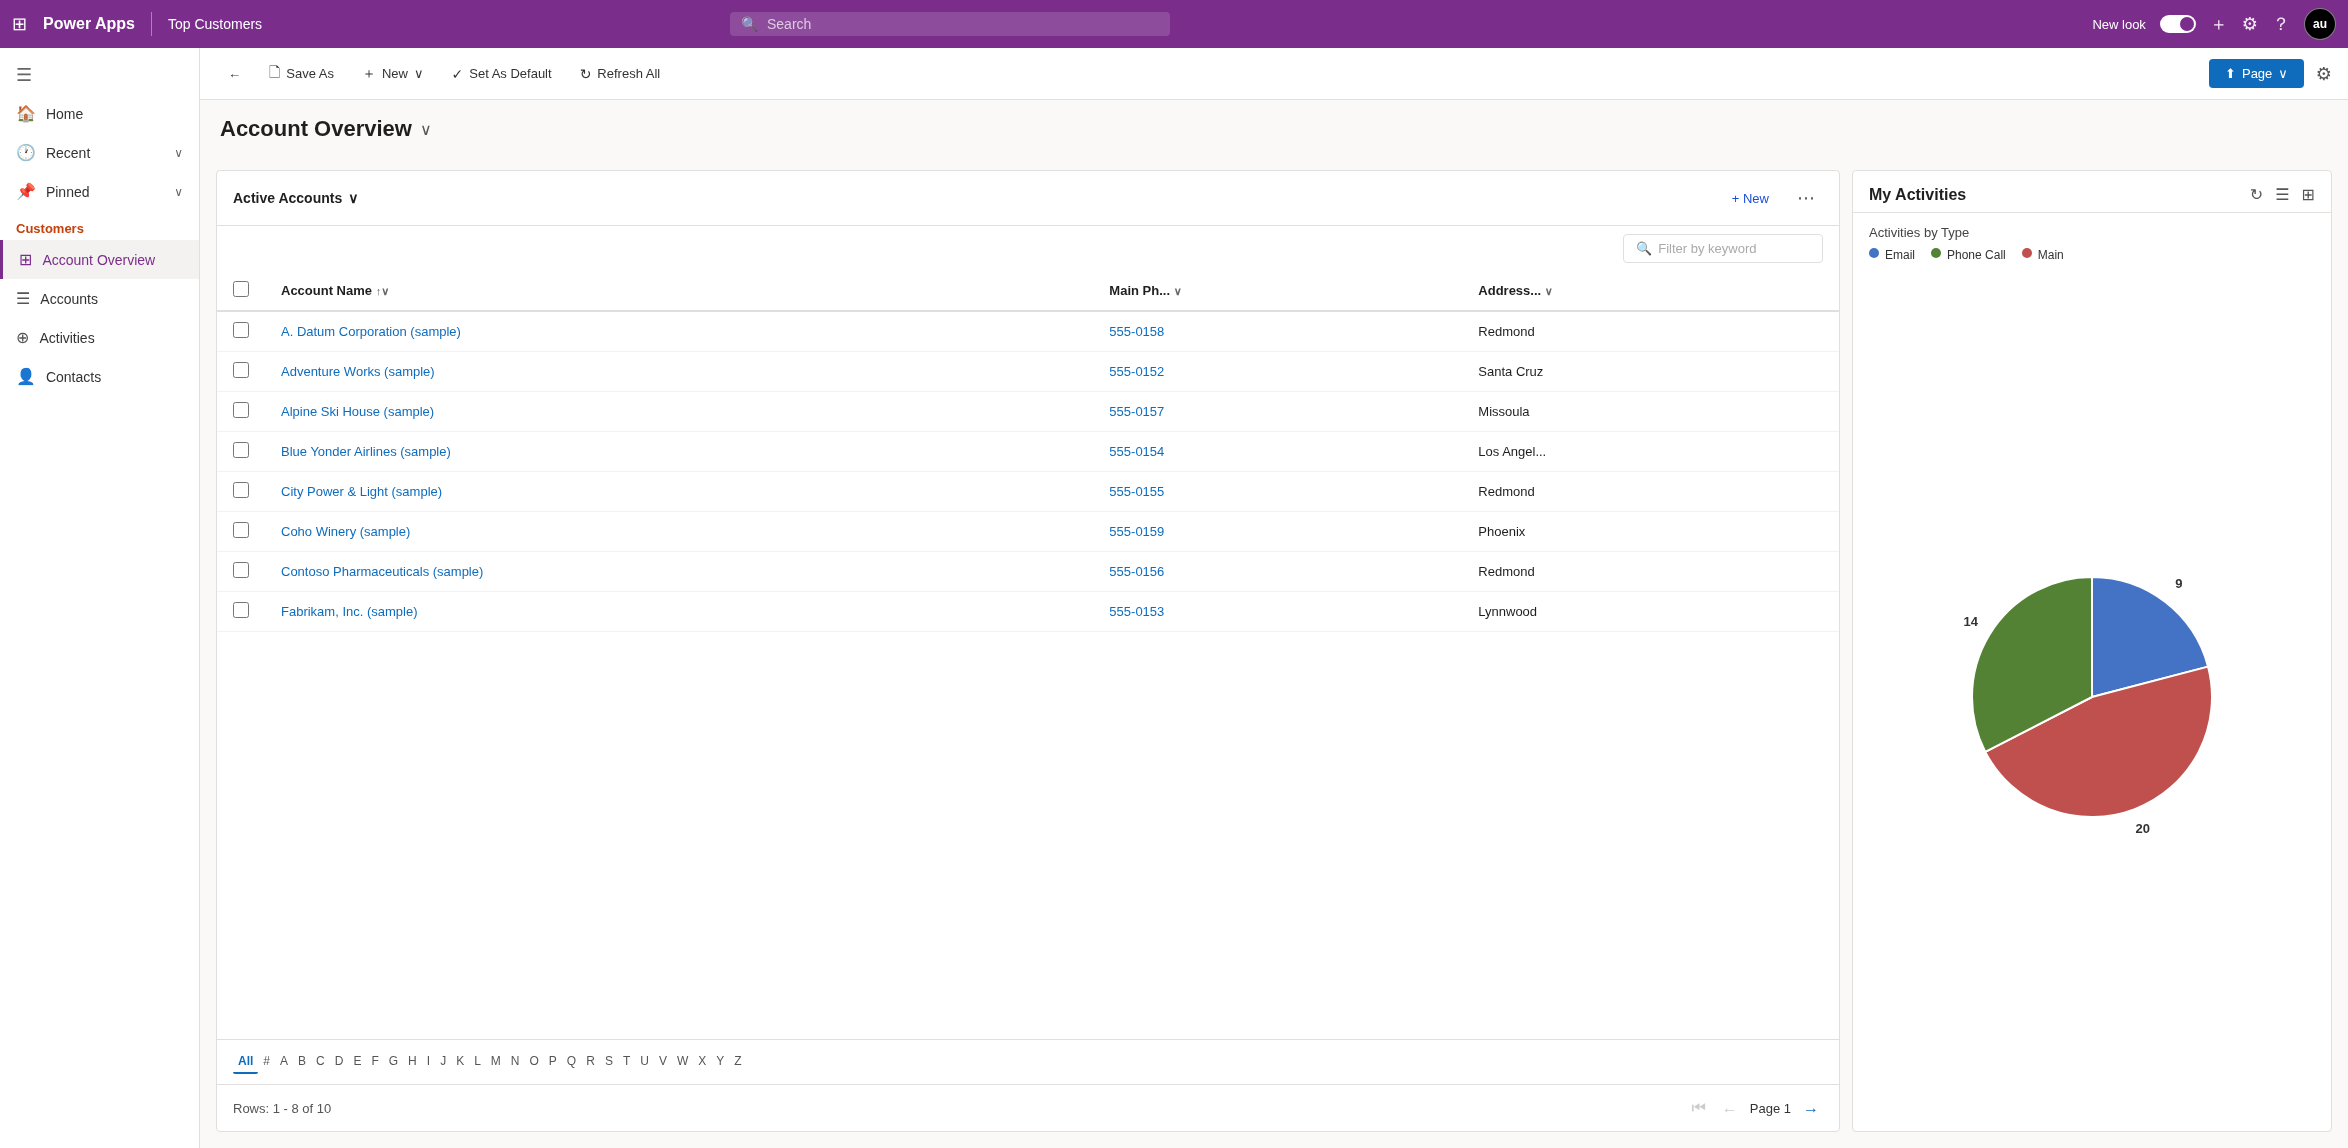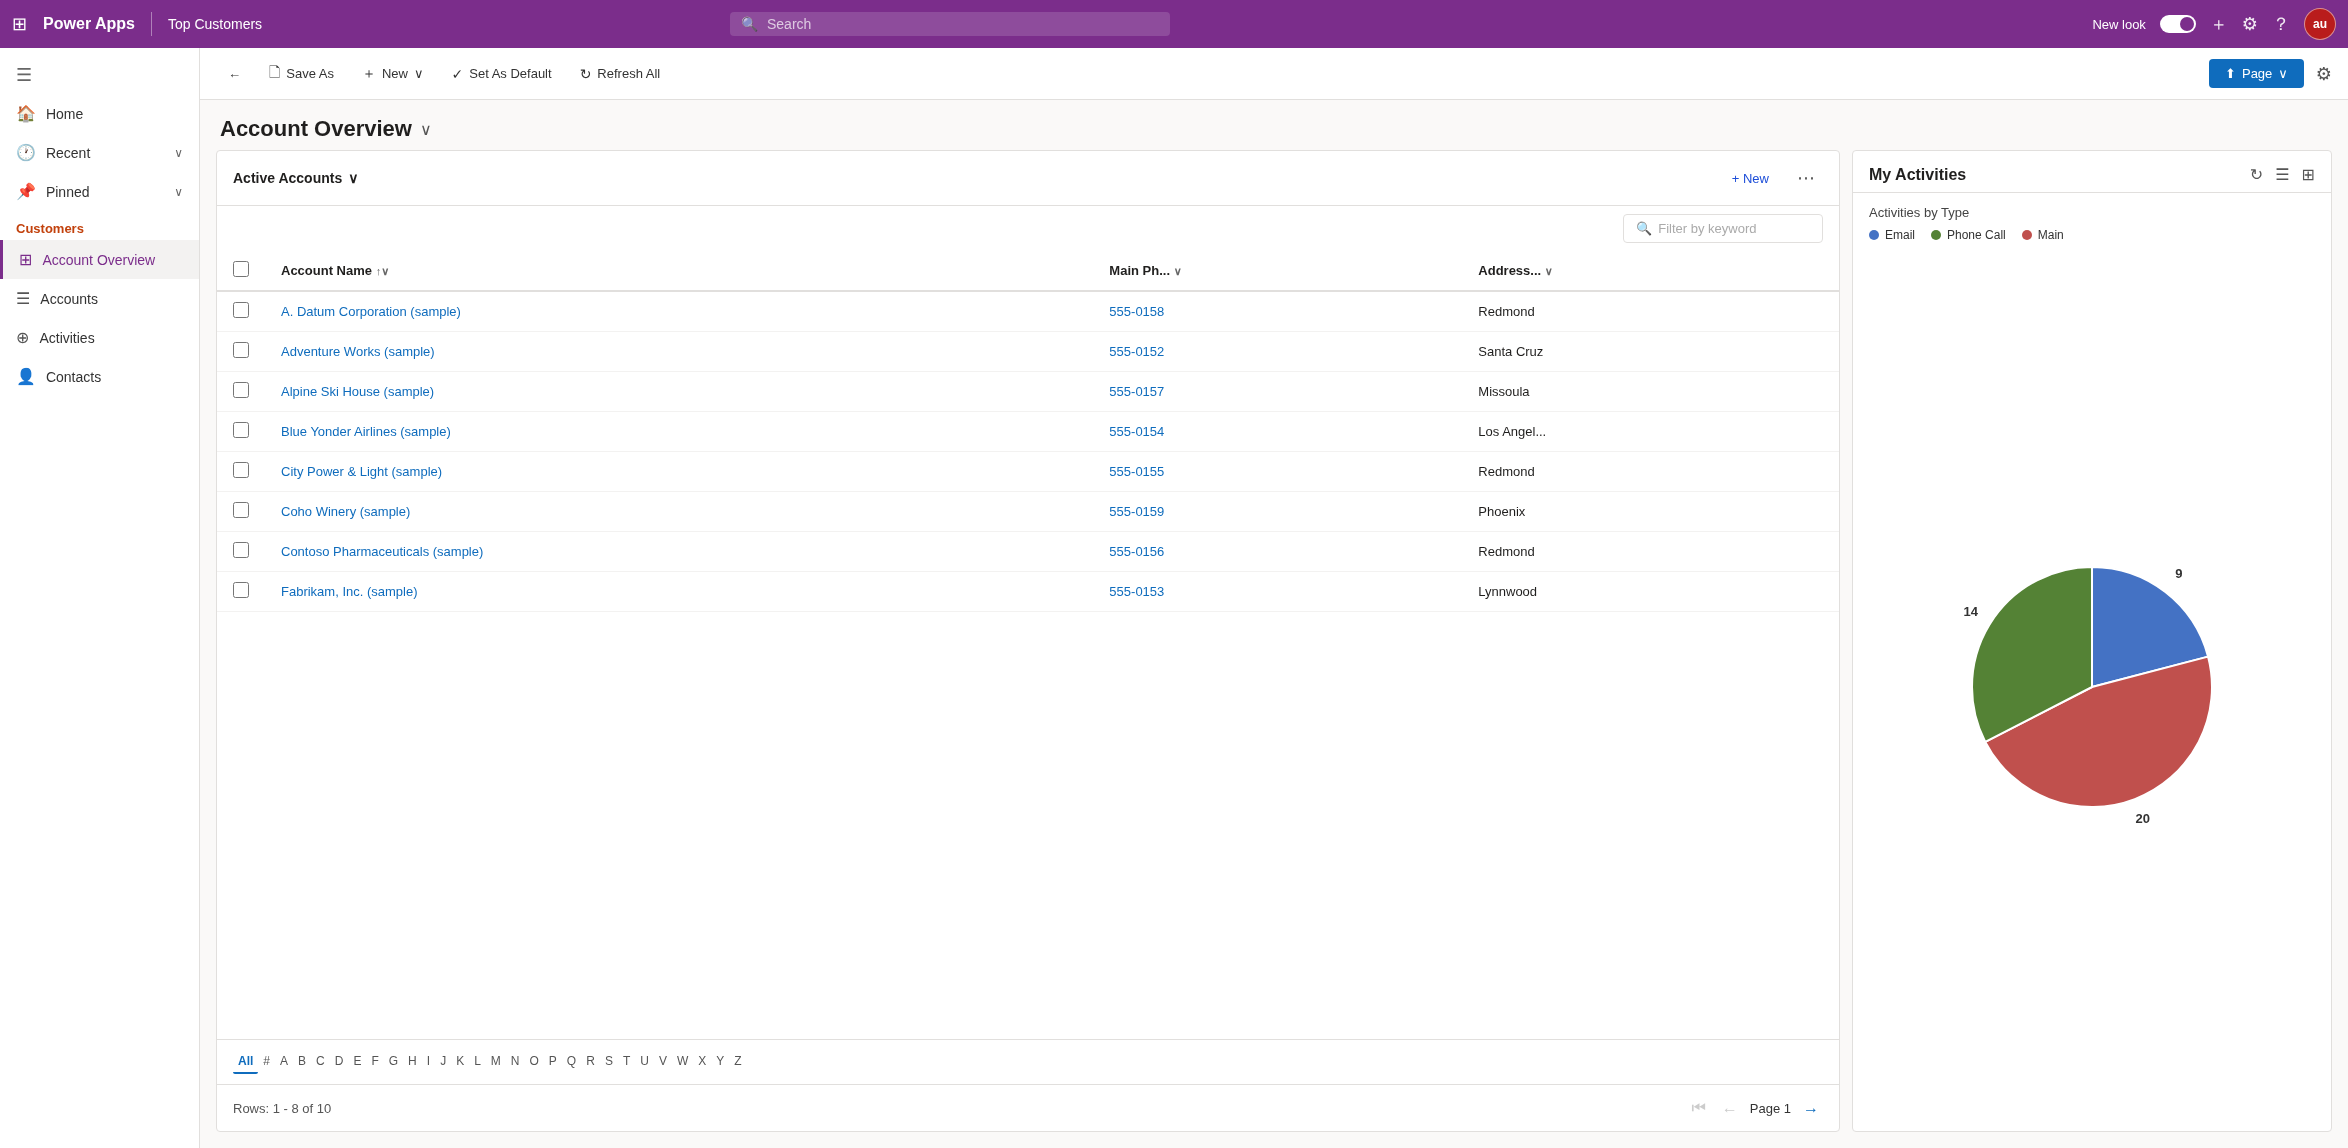--- a/index.html
+++ b/index.html
@@ -27,21 +27,21 @@
     .new-look-label { font-size: 13px; color: white; }
     .toggle-switch {
       width: 36px; height: 18px; background: #fff; border-radius: 10px; position: relative; cursor: pointer;
     }
     .toggle-switch::after {
       content: ''; position: absolute; width: 14px; height: 14px; background: #7B2D8B;
       border-radius: 50%; top: 2px; right: 2px;
     }
     .nav-icon { color: white; font-size: 18px; cursor: pointer; opacity: 0.9; }
     .avatar {
-      width: 32px; height: 32px; background: #b91c1c; border-radius: 50%;
+      width: 32px; height: 32px; background: #000000; border-radius: 50%;
       display: flex; align-items: center; justify-content: center;
       color: white; font-size: 12px; font-weight: 600; cursor: pointer; border: 1px solid rgba(255,255,255,0.5);
     }
 
     
     .app-body { display: flex; height: calc(100vh - 48px); }
 
     
     .sidebar {
       width: 200px; background: white; border-right: 1px solid #e1dfdd;
@@ -85,21 +85,21 @@
     .gear-icon-right { margin-left: 8px; color: #555; font-size: 18px; cursor: pointer; }
 
     
     .page-header {
       padding: 16px 20px 8px; display: flex; align-items: center; gap: 8px;
     }
     .page-header-title { font-size: 22px; font-weight: 600; color: #201f1e; }
     .page-header-chevron { font-size: 16px; color: #555; cursor: pointer; }
 
     
-    .page-content { display: flex; flex: 1; overflow: hidden; gap: 0; padding: 0 16px 16px; }
+    .page-content { display: flex; flex: 1; overflow: hidden; gap: 0; padding: 0 16px 16px; margin-top: 20px; }
 
     
     .accounts-panel {
       background: white; border: 1px solid #e1dfdd; border-radius: 4px;
       flex: 1; display: flex; flex-direction: column; overflow: hidden; margin-right: 12px;
     }
     .accounts-panel-header {
       display: flex; align-items: center; padding: 12px 16px; border-bottom: 1px solid #e1dfdd;
       gap: 8px;
     }
@@ -169,21 +169,21 @@
       display: flex; align-items: center; padding: 14px 16px 8px;
       border-bottom: 1px solid #e1dfdd;
     }
     .activities-title { font-size: 16px; font-weight: 600; color: #201f1e; flex: 1; }
     .activities-icons { display: flex; gap: 12px; }
     .act-icon { font-size: 16px; color: #555; cursor: pointer; }
 
     .activities-content { flex: 1; padding: 12px 16px; display: flex; flex-direction: column; }
     .activities-by-type-label { font-size: 13px; color: #444; margin-bottom: 8px; }
     .legend { display: flex; gap: 16px; margin-bottom: 12px; }
-    .legend-item { display: flex; align-items: center; gap: 6px; font-size: 12px; color: #333; }
+    .legend-item { display: flex; gap: 6px; font-size: 12px; color: #333; }
     .legend-dot { width: 10px; height: 10px; border-radius: 50%; }
 
     
     .pie-container { flex: 1; display: flex; align-items: center; justify-content: center; position: relative; }
 
     
     ::-webkit-scrollbar { width: 6px; height: 6px; }
     ::-webkit-scrollbar-track { background: #f3f2f1; }
     ::-webkit-scrollbar-thumb { background: #c8c6c4; border-radius: 3px; }
   </style>

